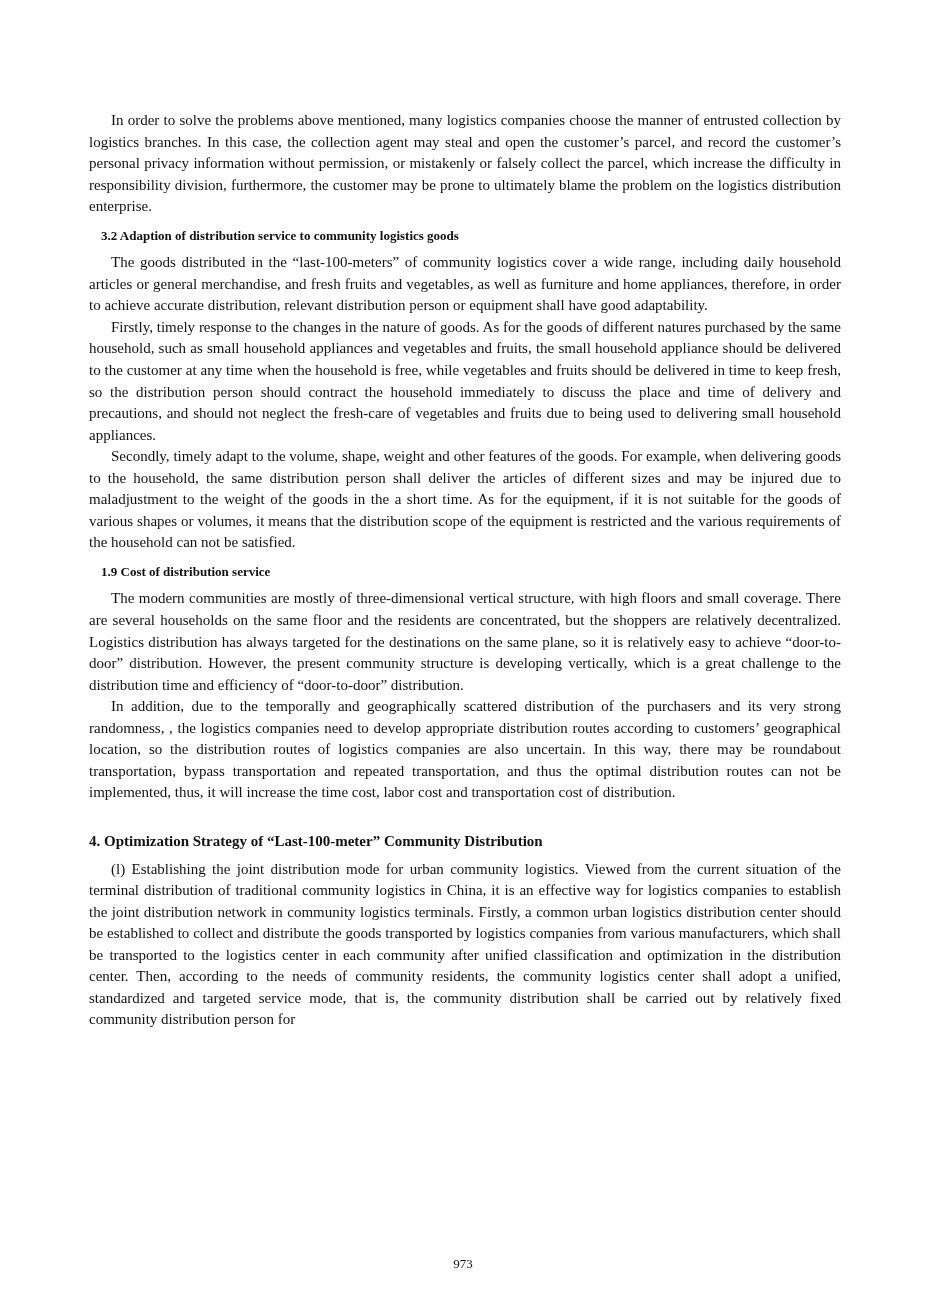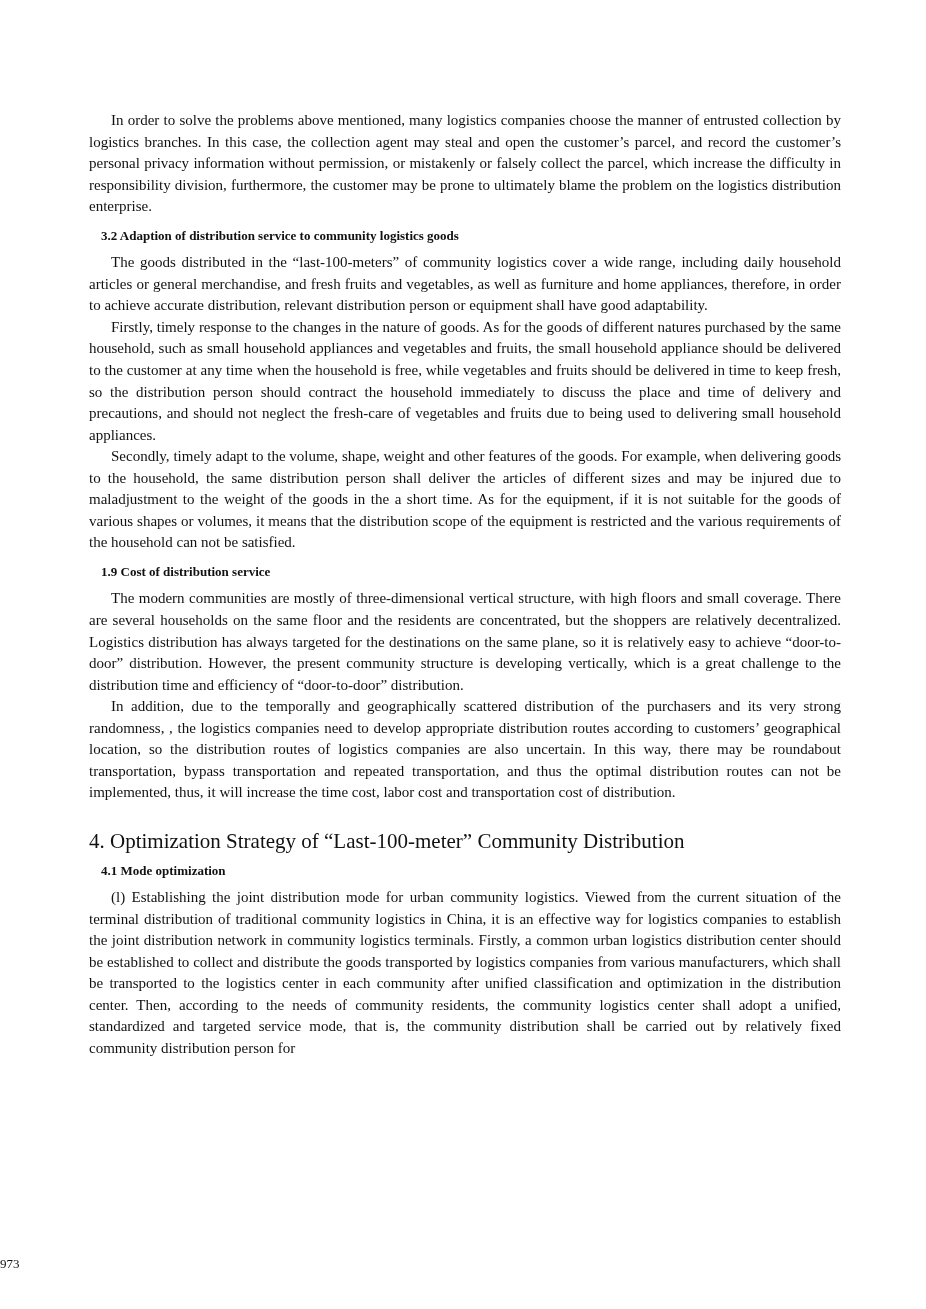--- a/index.html
+++ b/index.html
@@ -30,46 +30,46 @@
       hyphens: none;
     }
     h3.sub {
       margin: 7px 0 6px 12px;
       font-size: 13px;
       line-height: 21.55px;
       font-weight: bold;
     }
     h2.sec {
       margin: 27px 0 6px 0;
-      font-size: 21px;
+      font-size: 15px;
       line-height: 21.55px;
-      font-weight: normal;
+      font-weight: bold;
     }
     .page-number {
       position: absolute;
       left: 0;
       width: 926px;
       top: 1256px;
+      text-align: center;
       font-size: 13px;
       line-height: 16px;
     }
   </style>
 </head>
 <body>
 
 <div class="page">
   <p class="body">In order to solve the problems above mentioned, many logistics companies choose the manner of entrusted collection by logistics branches. In this case, the collection agent may steal and open the customer’s parcel, and record the customer’s personal privacy information without permission, or mistakenly or falsely collect the parcel, which increase the difficulty in responsibility division, furthermore, the customer may be prone to ultimately blame the problem on the logistics distribution enterprise.</p>
 
   <h3 class="sub">3.2 Adaption of distribution service to community logistics goods</h3>
   <p class="body">The goods distributed in the “last-100-meters” of community logistics cover a wide range, including daily household articles or general merchandise, and fresh fruits and vegetables, as well as furniture and home appliances, therefore, in order to achieve accurate distribution, relevant distribution person or equipment shall have good adaptability.</p>
   <p class="body">Firstly, timely response to the changes in the nature of goods. As for the goods of different natures purchased by the same household, such as small household appliances and vegetables and fruits, the small household appliance should be delivered to the customer at any time when the household is free, while vegetables and fruits should be delivered in time to keep fresh, so the distribution person should contract the household immediately to discuss the place and time of delivery and precautions, and should not neglect the fresh-care of vegetables and fruits due to being used to delivering small household appliances.</p>
   <p class="body">Secondly, timely adapt to the volume, shape, weight and other features of the goods. For example, when delivering goods to the household, the same distribution person shall deliver the articles of different sizes and may be injured due to maladjustment to the weight of the goods in the a short time. As for the equipment, if it is not suitable for the goods of various shapes or volumes, it means that the distribution scope of the equipment is restricted and the various requirements of the household can not be satisfied.</p>
 
   <h3 class="sub">1.9 Cost of distribution service</h3>
   <p class="body">The modern communities are mostly of three-dimensional vertical structure, with high floors and small coverage. There are several households on the same floor and the residents are concentrated, but the shoppers are relatively decentralized. Logistics distribution has always targeted for the destinations on the same plane, so it is relatively easy to achieve “door-to-door” distribution. However, the present community structure is developing vertically, which is a great challenge to the distribution time and efficiency of “door-to-door” distribution.</p>
   <p class="body">In addition, due to the temporally and geographically scattered distribution of the purchasers and its very strong randomness, , the logistics companies need to develop appropriate distribution routes according to customers’ geographical location, so the distribution routes of logistics companies are also uncertain. In this way, there may be roundabout transportation, bypass transportation and repeated transportation, and thus the optimal distribution routes can not be implemented, thus, it will increase the time cost, labor cost and transportation cost of distribution.</p>
 
   <h2 class="sec">4. Optimization Strategy of “Last-100-meter” Community Distribution</h2>
-  <h3 class="sub">4.1 Mode optimization</h3>
   <p class="body">(l)  Establishing the joint distribution mode for urban community logistics. Viewed from the current situation of the terminal distribution of traditional community logistics in China, it is an effective way for logistics companies to establish the joint distribution network in community logistics terminals. Firstly, a common urban logistics distribution center should be established to collect and distribute the goods transported by logistics companies from various manufacturers, which shall be transported to the logistics center in each community after unified classification and optimization in the distribution center. Then, according to the needs of community residents, the community logistics center shall adopt a unified, standardized and targeted service mode, that is, the community distribution shall be carried out by relatively fixed community distribution person for</p>
 </div>
 
 <div class="page-number">973</div>
 
 </body></html>

